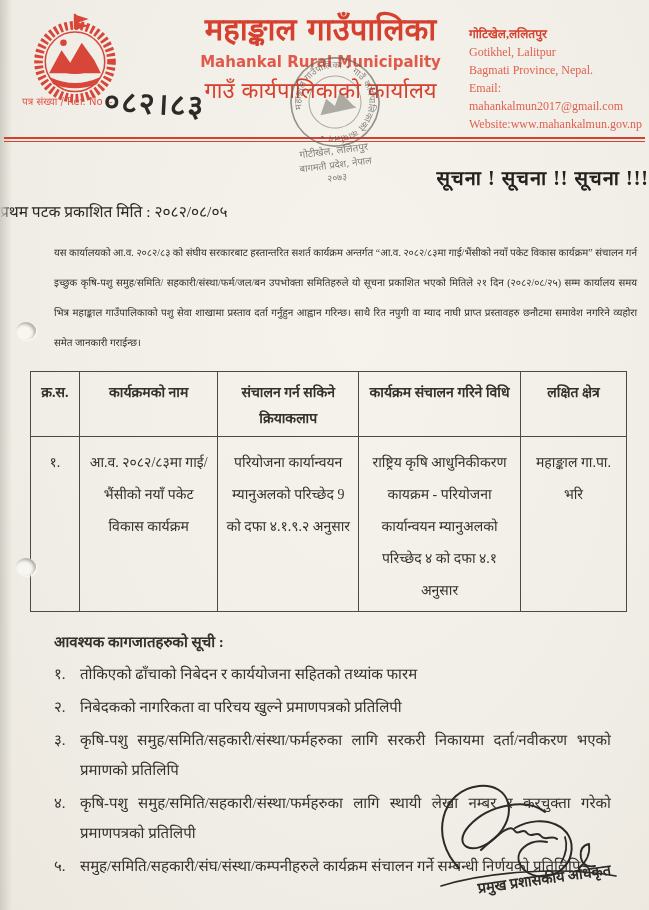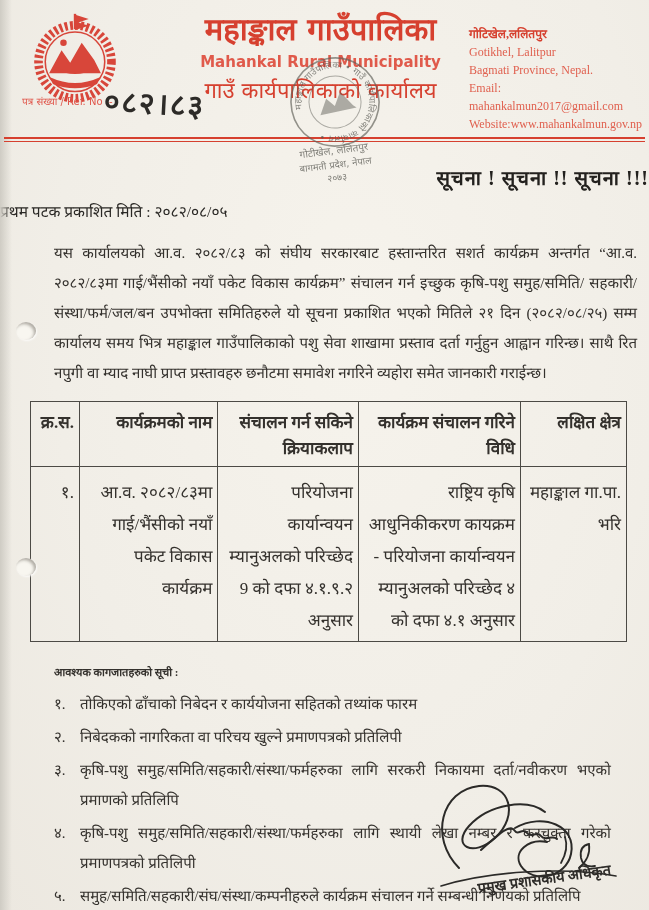--- a/index.html
+++ b/index.html
@@ -36,33 +36,33 @@
   .header-rule{position:absolute;left:4px;right:4px;top:137px;border-top:2.5px solid #d6402f;}
   .header-rule::after{content:"";position:absolute;left:0;right:0;top:2px;border-top:1px solid #d6402f;}
   .stamp{position:absolute;left:262px;top:42px;width:146px;height:146px;opacity:.82;}
 
   
   .notice-title{margin-top:16px;text-align:right;font-size:20px;font-weight:bold;color:#23211e;
     letter-spacing:1px;padding-left:36px;}
   .notice-date{margin-top:9px;text-align:left;font-size:15.5px;font-weight:normal;color:#2a2825;}
 
   
-  .body-par{margin:16px 12px 0 54px;text-align:justify;font-size:15px;line-height:30px;color:#34312d;}
+  .body-par{margin:16px 12px 0 54px;text-align:justify;font-size:10px;line-height:30px;color:#34312d;}
 
   
   table.program{border-collapse:collapse;margin:13px 22px 0 30px;width:597px;table-layout:fixed;}
   table.program th,table.program td{border:1.3px solid #4c4a45;padding:4px 5px;
-    font-size:17px;color:#34312d;vertical-align:top;text-align:right;}
+    font-size:14px;color:#34312d;vertical-align:top;text-align:center;}
   table.program th{font-weight:bold;line-height:26px;height:48px;vertical-align:top;padding-top:8px;}
   table.program td{line-height:32px;height:128px;padding-top:10px;}
   .c1{width:48px}.c2{width:136px}.c3{width:138px}.c4{width:159px}.c5{width:104px}
 
   
   .docs{margin:16px 26px 0 54px;font-size:15px;color:#34312d;}
-  .docs-heading{font-weight:bold;font-size:11px;line-height:28px;}
+  .docs-heading{font-weight:bold;font-size:15px;line-height:28px;}
   .doc-item{display:flex;margin-top:3px;}
   .doc-num{width:26px;flex:0 0 26px;text-align:left;line-height:30px;}
   .doc-text{flex:1;line-height:30px;text-align:justify;padding-right:12px;}
 
   
   .sig-wrap{position:absolute;right:18px;top:768px;width:220px;height:135px;}
   .sig-title{position:absolute;right:38px;top:868px;transform:rotate(-8deg);
     font-size:14.5px;font-weight:bold;color:#2e2c29;white-space:nowrap;}
 </style>
 </head>

